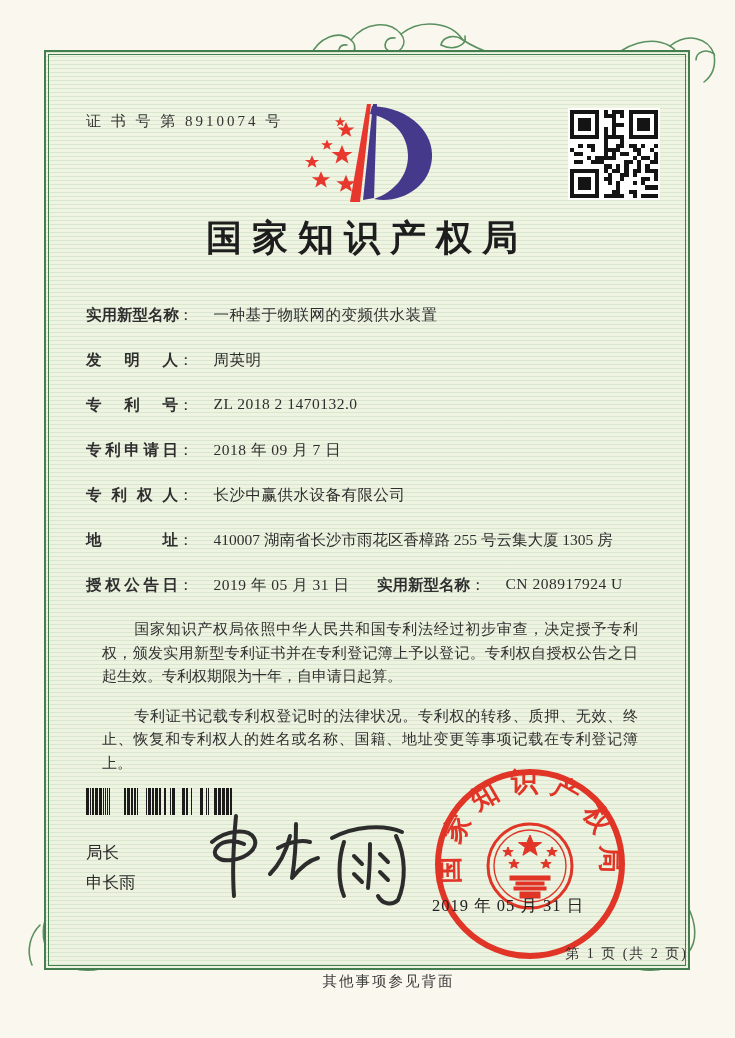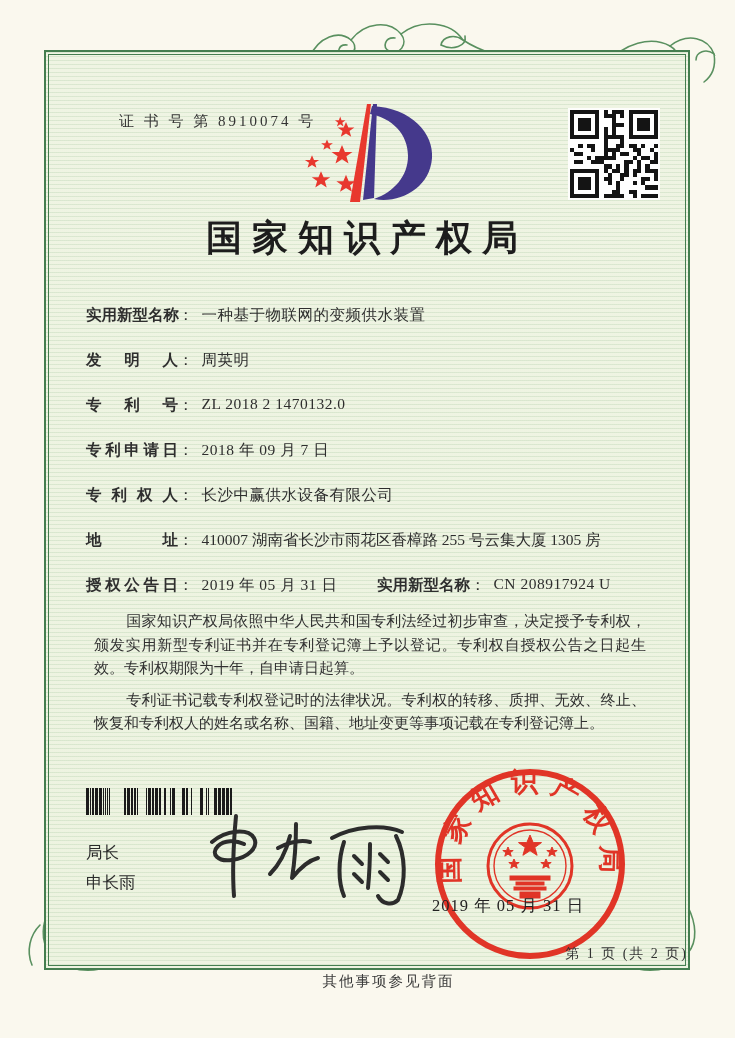--- a/index.html
+++ b/index.html
@@ -17,44 +17,44 @@
       repeating-linear-gradient(180deg, rgba(110,165,110,.16) 0 1px, rgba(0,0,0,0) 1px 4px),
       linear-gradient(180deg,#eff4e3,#edf3e0);
     box-sizing:border-box;
   }
   .frame::after{
     content:"";position:absolute;inset:2px;border:1px solid #447e4f;pointer-events:none;
   }
   .ornament{position:absolute;pointer-events:none;}
   
   .cert-no{
-    position:absolute;left:40px;top:60px;font-size:15px;letter-spacing:3px;color:#333;margin-left:33px;
+    position:absolute;left:40px;top:60px;font-size:15px;letter-spacing:3px;color:#333;
   }
   .logo{position:absolute;left:248px;top:48px;}
   .qr{position:absolute;right:28px;top:56px;background:#fdfdfb;padding:2px;}
   .title{
     position:absolute;left:0;right:0;top:162px;text-align:center;
     font-size:36px;font-weight:bold;letter-spacing:10px;color:#1d1d1d;
   }
   
   .fields{position:absolute;left:40px;top:253px;right:30px;font-size:15.5px;}
   .row{height:45px;position:relative;white-space:nowrap;}
   .f-label{
     display:inline-block;width:92px;text-align:justify;text-align-last:justify;
     color:#2e2e2e;vertical-align:top;font-weight:bold;
   }
   .f-sep{display:inline-block;vertical-align:top;}
-  .f-value{display:inline-block;margin-left:8px;color:#2e2e2e;vertical-align:top;letter-spacing:.5px;}
+  .f-value{display:inline-block;margin-left:20px;color:#2e2e2e;vertical-align:top;letter-spacing:.5px;}
   .pair2{position:absolute;left:291px;top:0;}
   
   .bodytext{
     position:absolute;left:40px;top:550px;width:568px;
     font-size:15px;line-height:23.5px;text-align:justify;color:#303030;
   }
-  .bodytext p{margin:8px;text-indent:2.15em;}
+  .bodytext p{margin:16px;text-indent:2.15em;}
   
   .barcode{position:absolute;left:40px;top:736px;}
   .signer{position:absolute;left:40px;top:786px;font-size:16.5px;line-height:30px;color:#2b2b2b;}
   .signature{position:absolute;left:128px;top:756px;}
   .seal{position:absolute;left:382px;top:710px;}
   .seal-date{position:absolute;left:386px;top:843px;font-size:16.5px;letter-spacing:1px;color:#222;}
   .page-info{
     position:absolute;left:0;right:0;top:893px;text-align:right;font-size:14px;
     letter-spacing:2px;color:#333;
   }

